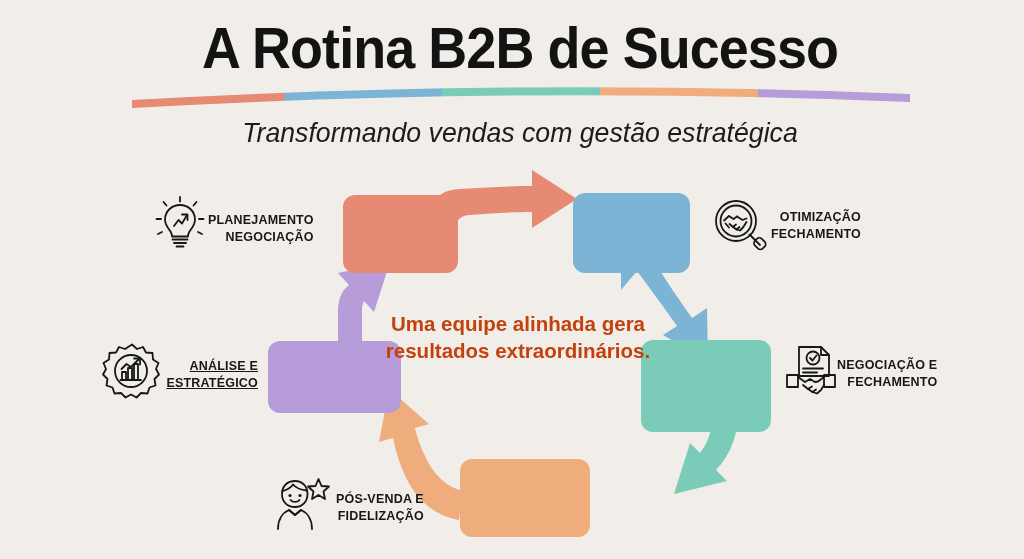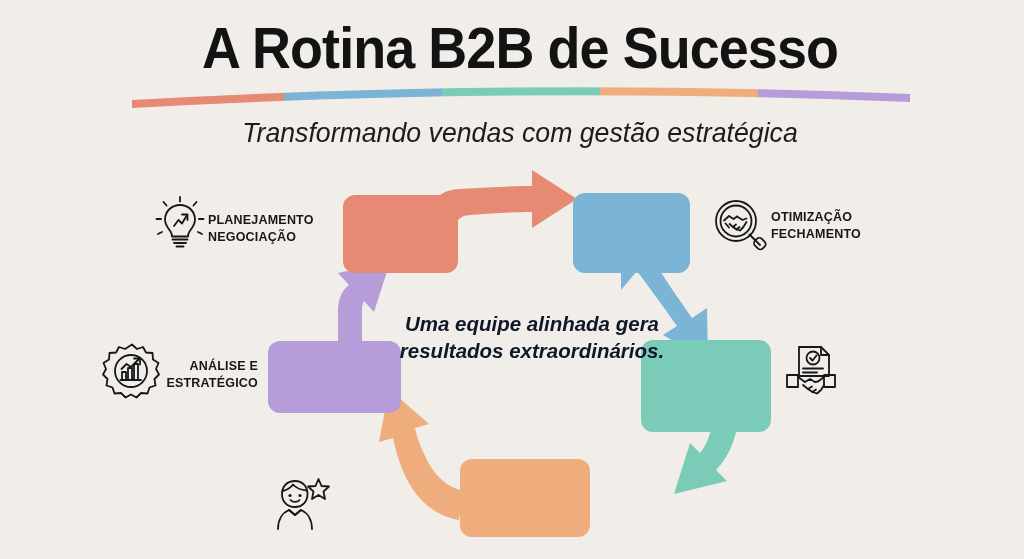--- a/index.html
+++ b/index.html
@@ -91,38 +91,37 @@
     font-weight: bold;
     line-height: 1.35;
     color: #17171a;
     letter-spacing: 0.2px;
     white-space: nowrap;
   }
   .node-label.right-aligned {
     text-align: right;
   }
   .node-label.left-aligned {
-    text-align: left;
+    text-align: right;
   }
 
   .node-icon {
     position: absolute;
   }
 
   #center-quote {
     position: absolute;
-    left: 388px;
+    left: 374px;
     top: 310px;
     width: 272px;
     text-align: center;
     font-size: 20.5px;
-    font-style: italic;
     font-weight: bold;
     line-height: 1.32;
-    color: #0f172a;
+    color: #c2410c;
   }
 </style>
 </head>
 <body>
 
 <div id="canvas">
 
   <div id="header">
 
     <div id="title">A Rotina B2B de Sucesso</div>
@@ -261,53 +260,61 @@
         <path d="M4,32 L15,32 L15,44 L4,44 Z"></path>
         <path d="M52,32 L41,32 L41,44 L52,44 Z"></path>
         <path d="M15,34 L22,39 L27,36 L32,39"></path>
         <path d="M41,34 L35,38.5 L32,39"></path>
         <path d="M20,42 L25,46 L29,43.5"></path>
         <path d="M25,46 L29.5,49 L33,46.5"></path>
         <path d="M29.5,49 L34,50.5 L38,47 L41,42"></path>
       </g>
     </svg>
 
+    <div class="node-label left-aligned" style="left:829px; top:357px;">
+      <div>NEGOCIAÇÃO E</div>
+      <div>FECHAMENTO</div>
+    </div>
 
     <div class="node-box" style="left:452px; top:459px; width:130px; height:78px; background:#EFAC7C;"></div>
 
     <svg class="node-icon" style="left:267px; top:473px;" width="56" height="60" viewBox="0 0 56 60">
       <g fill="none" stroke="#17171a" stroke-width="1.8" stroke-linecap="round" stroke-linejoin="round">
         <path d="M7,21 C7,13 12.5,8 20,8 C27.5,8 32.5,13.5 32.5,21 C32.5,28 28,34 20,34 C12,34 7,28.5 7,21 Z"></path>
         <path d="M7.5,18 C12,17 16,14.5 18,11.5 C21,15 26,17 32,17.5"></path>
         <circle cx="15" cy="22.5" r="1.6" fill="#17171a" stroke="none"></circle>
         <circle cx="25" cy="22.5" r="1.6" fill="#17171a" stroke="none"></circle>
         <path d="M15.5,27 C17.5,29.5 22.5,29.5 24.5,27"></path>
         <path d="M3,56 C3,46 8,39.5 14,37 L20,42 L26,37 C32,39.5 37,46 37,56"></path>
         <path d="M14,37 L20,42 L26,37"></path>
         <path d="M43.5,6 L46.5,13 L54,13.5 L48.5,18.5 L50,26 L43.5,22 L37,26 L38.5,18.5 L33,13.5 L40.5,13 Z"></path>
       </g>
     </svg>
 
+    <div class="node-label left-aligned" style="left:328px; top:491px;">
+      <div>PÓS-VENDA E</div>
+      <div>FIDELIZAÇÃO</div>
+    </div>
 
     <div class="node-box" style="left:260px; top:341px; width:133px; height:72px; background:#B69DDA;"></div>
 
     <svg class="node-icon" style="left:94px; top:342px;" width="60" height="60" viewBox="0 0 60 60">
       <g fill="none" stroke="#17171a" stroke-width="1.8" stroke-linecap="round" stroke-linejoin="round">
         <path d="M30,2.5 L35,7 L41,5 L44,10.5 L50.5,11 L51,17.5 L56.5,21 L54,27 L57,32.5 L52.5,37 L53.5,43.5 L47.5,45.5 L45.5,51.5 L39,51 L34.5,55.5 L29,52.5 L23.5,55.5 L19,51 L12.5,51.5 L10.5,45.5 L4.5,43.5 L5.5,37 L1,32.5 L4,27 L1.5,21 L7,17.5 L7.5,11 L14,10.5 L17,5 L23,7 Z"></path>
         <circle cx="29" cy="29" r="16"></circle>
         <path d="M20,38 L20,30 L24,30 L24,38"></path>
         <path d="M26,38 L26,26 L30,26 L30,38"></path>
         <path d="M32,38 L32,22 L36,22 L36,38"></path>
         <path d="M18.5,38 L39,38"></path>
         <path d="M19.5,27 L24.5,22 L29,25 L37,17"></path>
         <path d="M32,16.5 L38,16.5 L38,22.5"></path>
       </g>
     </svg>
 
-    <div class="node-label right-aligned" style="left:90px; top:358px; width:160px;">
+    <div class="node-label right-aligned" style="left:90px; top:358px; width:160px;text-decoration:underline;">
       <div>ANÁLISE E</div>
       <div>ESTRATÉGICO</div>
     </div>
 
     <div id="center-quote">Uma equipe alinhada gera resultados extraordinários.</div>
 
   </div>
 </div>
 
 </body></html>

